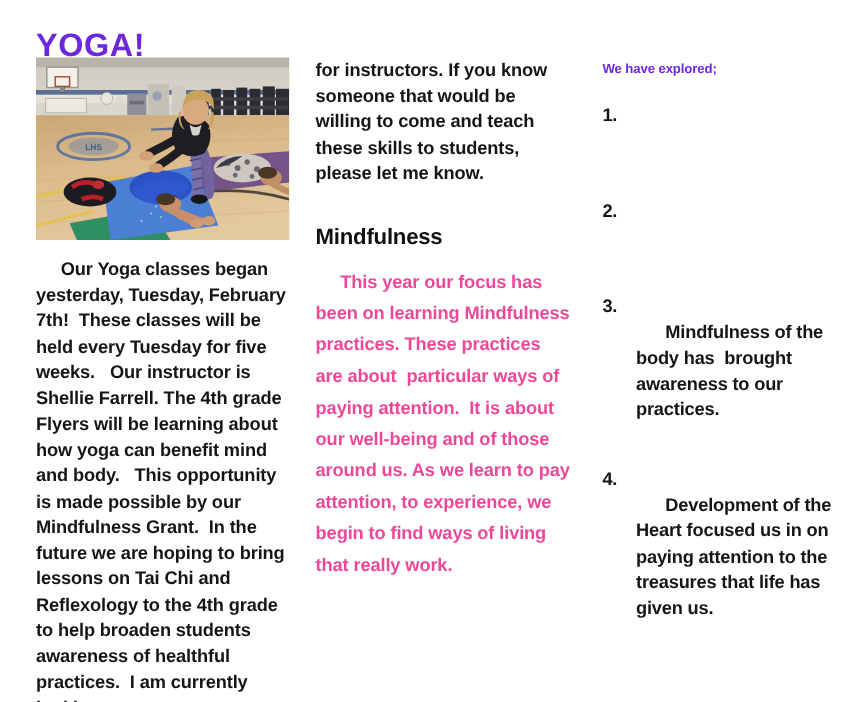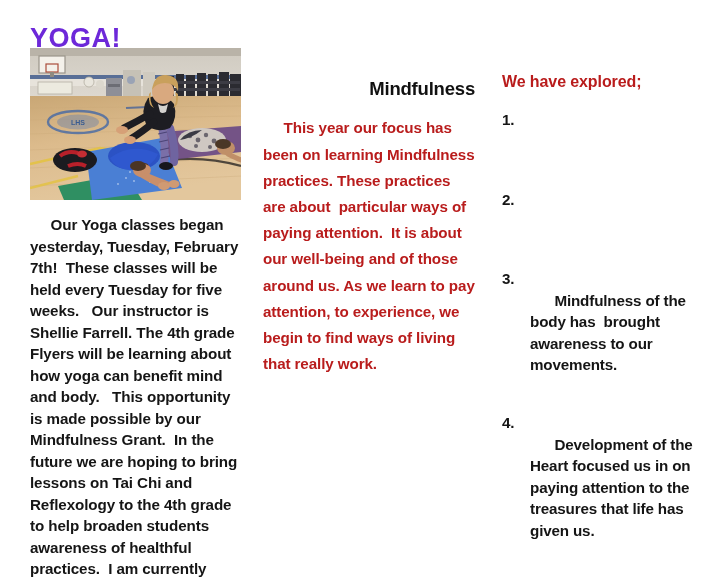--- a/index.html
+++ b/index.html
@@ -60,43 +60,41 @@
   .col-1 .body-text {
     margin-top: 14px;
   }
   .col-2 .body-text-top {
     margin-top: 0;
   }
   .col-2 .body-text-main {
     font-size: 15.2px;
     font-weight: bold;
     line-height: 26.2px;
-    color: #b91c1c;
+    color: #ec4899;
     letter-spacing: -0.1px;
     white-space: pre-wrap;
     margin-top: 10px;
   }
 
   .subhead {
     font-size: 18.5px;
     font-weight: bold;
     color: #111111;
     margin-top: 30px;
     letter-spacing: -0.2px;
-    text-align: right;
   }
 
   
   .list-intro {
-    font-size: 16px;
-    font-weight: bold;
-    color: #b91c1c;
+    font-size: 11px;
+    font-weight: bold;
+    color: #6d28d9;
     line-height: 21px;
     letter-spacing: -0.1px;
-    margin-top: 23px;
   }
   ol.explored {
     list-style: none;
     margin: 0;
     padding: 0;
     margin-top: 17px;
   }
   ol.explored > li {
     position: relative;
     padding-left: 28px;
@@ -263,37 +261,38 @@
       <ellipse cx="196" cy="100" rx="9" ry="7" fill="#c08f68"></ellipse>
       <ellipse cx="193" cy="96" rx="8" ry="5" fill="#4a3726"></ellipse>
       <path d="M198 106 q8 4 13 6" stroke="#c08f68" stroke-width="5" fill="none" stroke-linecap="round"></path>
     </svg>
   </div>
 
   <div class="body-text">     Our Yoga classes began yesterday, Tuesday, February 7th!  These classes will be held every Tuesday for five weeks.   Our instructor is Shellie Farrell. The 4th grade Flyers will be learning about how yoga can benefit mind and body.   This opportunity is made possible by our Mindfulness Grant.  In the future we are hoping to bring lessons on Tai Chi and Reflexology to the 4th grade to help broaden students awareness of healthful practices.  I am currently looking</div>
 </div>
 
 <div class="col col-2">
+  <div class="body-text body-text-top">for instructors. If you know someone that would be willing to come and teach these skills to students, please let me know.</div>
 
   <h2 class="subhead">Mindfulness</h2>
 
   <div class="body-text-main">     This year our focus has been on learning Mindfulness practices. These practices are about  particular ways of paying attention.  It is about our well-being and of those around us. As we learn to pay attention, to experience, we begin to find ways of living that really work.</div>
 </div>
 
 <div class="col col-3">
   <div class="list-intro">We have explored;</div>
 
   <ol class="explored">
     <li>
       <span class="num">1.</span>
     </li>
     <li>
       <span class="num">2.</span>
     </li>
     <li>
-      <span class="num">3.</span><span>Mindfulness of the body has  brought awareness to our movements.</span>
+      <span class="num">3.</span><span>Mindfulness of the body has  brought awareness to our practices.</span>
     </li>
     <li>
       <span class="num">4.</span><span>Development of the Heart focused us in on paying attention to the treasures that life has given us.</span>
     </li>
 
   </ol>
 </div>
 
 </body></html>

